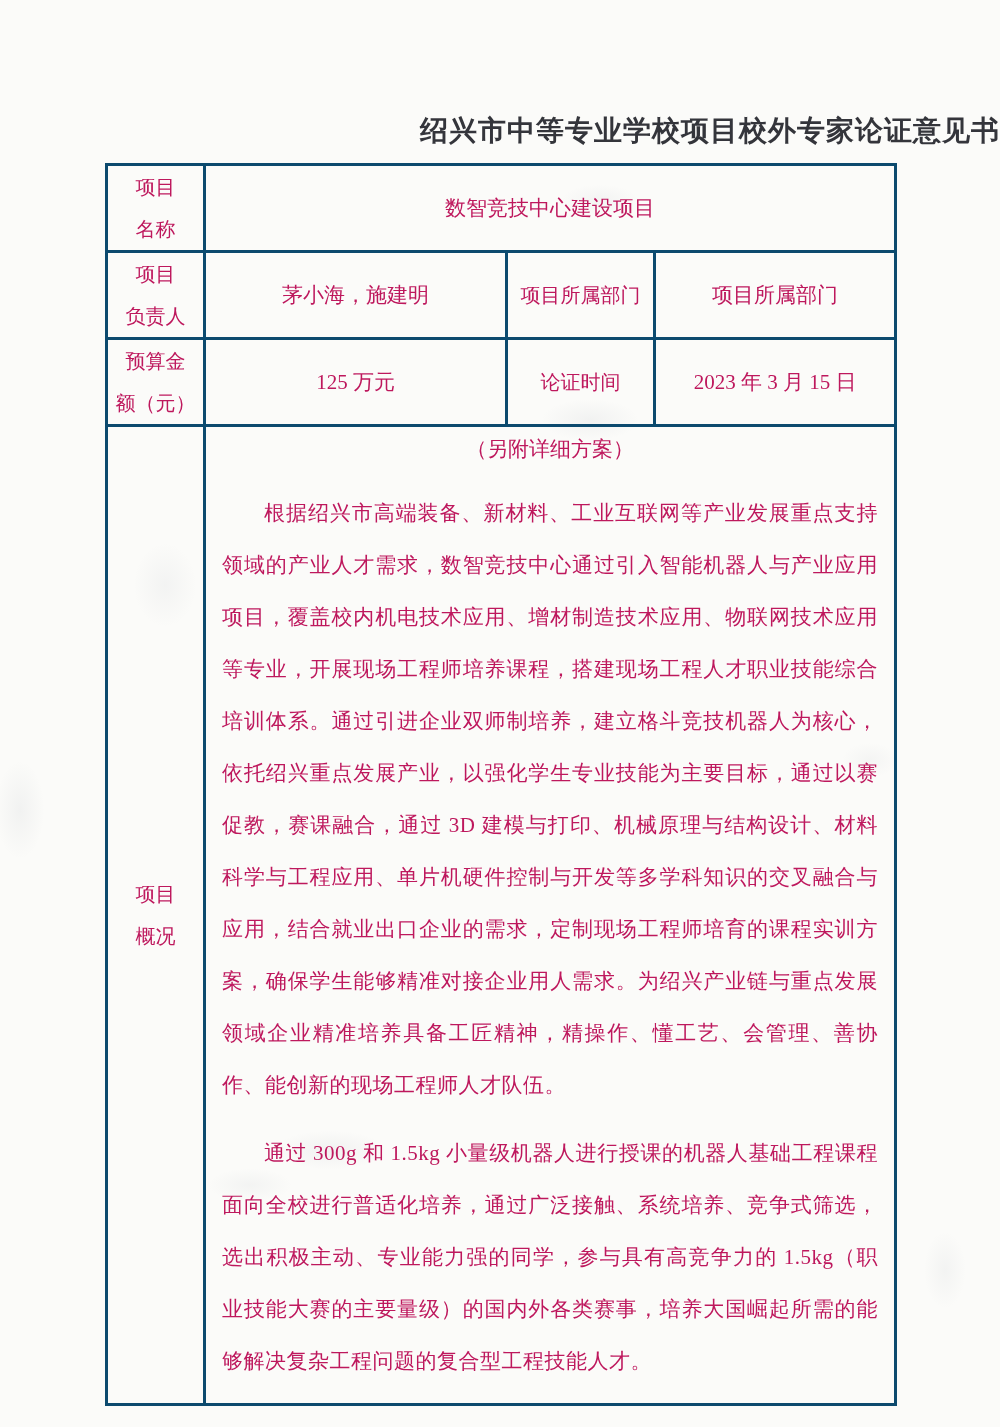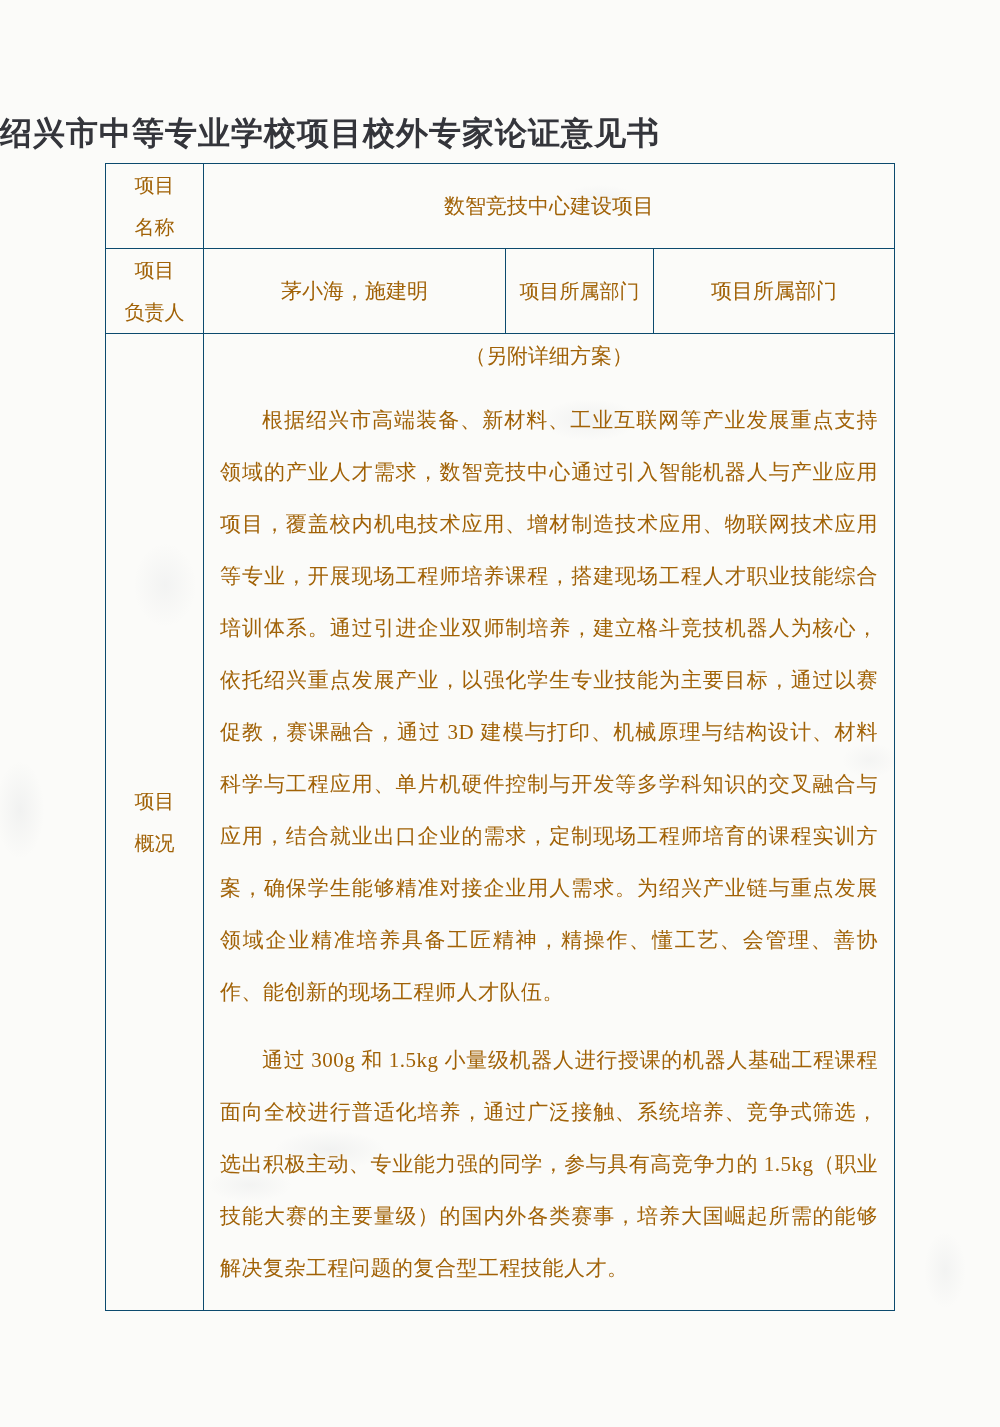--- a/index.html
+++ b/index.html
@@ -28,41 +28,41 @@
       radial-gradient(ellipse 80px 28px at 330px 1150px, rgba(110,120,135,0.07), transparent 70%),
       radial-gradient(ellipse 60px 24px at 250px 1185px, rgba(110,120,135,0.06), transparent 70%),
       radial-gradient(ellipse 30px 55px at 945px 1270px, rgba(110,120,135,0.06), transparent 70%),
       radial-gradient(ellipse 40px 25px at 870px 760px, rgba(110,120,135,0.05), transparent 70%);
   }
   .doc-title {
     position: absolute;
     top: 112px;
     left: 0;
     width: 100%;
-    text-align: left;
+    text-align: right;
     font-family: "DejaVu Sans", "Liberation Sans", sans-serif;
     font-weight: 700;
-    font-size: 32px;
+    font-size: 28px;
     letter-spacing: 1px;
     color: #34353b;
   }
   table.form {
     position: absolute;
     left: 105px;
     top: 163px;
     width: 789px;
     border-collapse: collapse;
     table-layout: fixed;
     font-size: 21px;
   }
   table.form td {
-    border: 1px solid #0c4a6e;
+    border: 3px solid #0c4a6e;
     vertical-align: middle;
     text-align: center;
-    color: #a16207;
+    color: #be185d;
     padding: 0;
   }
   .multiline { white-space: pre-line; line-height: 2.1; }
   td.label-cell {
     font-size: 20px;
   }
   td.overview-cell {
     vertical-align: top;
     text-align: left;
     padding: 10px 16px 0 15px;
@@ -99,20 +99,27 @@
 名称</td>
     <td colspan="3">数智竞技中心建设项目</td>
   </tr>
   <tr style="height:83px">
     <td class="label-cell multiline">项目
 负责人</td>
     <td>茅小海，施建明</td>
     <td class="label-cell">项目所属部门</td>
     <td>项目所属部门</td>
   </tr>
+  <tr style="height:80px">
+    <td class="label-cell multiline">预算金
+额（元）</td>
+    <td>125 万元</td>
+    <td class="label-cell">论证时间</td>
+    <td>2023 年 3 月 15 日</td>
+  </tr>
   <tr style="height:910px">
     <td class="label-cell multiline">项目
 概况</td>
     <td colspan="3" class="overview-cell">
       <p class="overview-note">（另附详细方案）</p>
       <p class="overview-para">根据绍兴市高端装备、新材料、工业互联网等产业发展重点支持领域的产业人才需求，数智竞技中心通过引入智能机器人与产业应用项目，覆盖校内机电技术应用、增材制造技术应用、物联网技术应用等专业，开展现场工程师培养课程，搭建现场工程人才职业技能综合培训体系。通过引进企业双师制培养，建立格斗竞技机器人为核心，依托绍兴重点发展产业，以强化学生专业技能为主要目标，通过以赛促教，赛课融合，通过 3D 建模与打印、机械原理与结构设计、材料科学与工程应用、单片机硬件控制与开发等多学科知识的交叉融合与应用，结合就业出口企业的需求，定制现场工程师培育的课程实训方案，确保学生能够精准对接企业用人需求。为绍兴产业链与重点发展领域企业精准培养具备工匠精神，精操作、懂工艺、会管理、善协作、能创新的现场工程师人才队伍。</p>
       <p class="overview-para">通过 300g 和 1.5kg 小量级机器人进行授课的机器人基础工程课程面向全校进行普适化培养，通过广泛接触、系统培养、竞争式筛选，选出积极主动、专业能力强的同学，参与具有高竞争力的 1.5kg（职业技能大赛的主要量级）的国内外各类赛事，培养大国崛起所需的能够解决复杂工程问题的复合型工程技能人才。</p>
     </td>
   </tr>
 </tbody>

